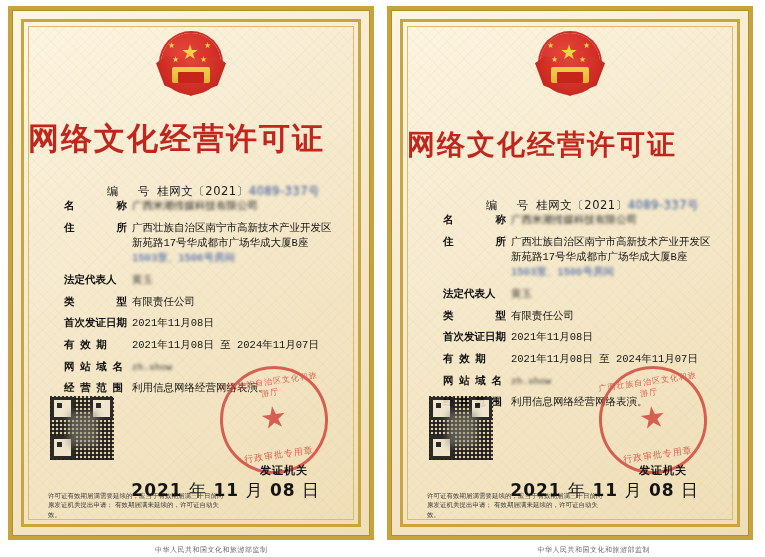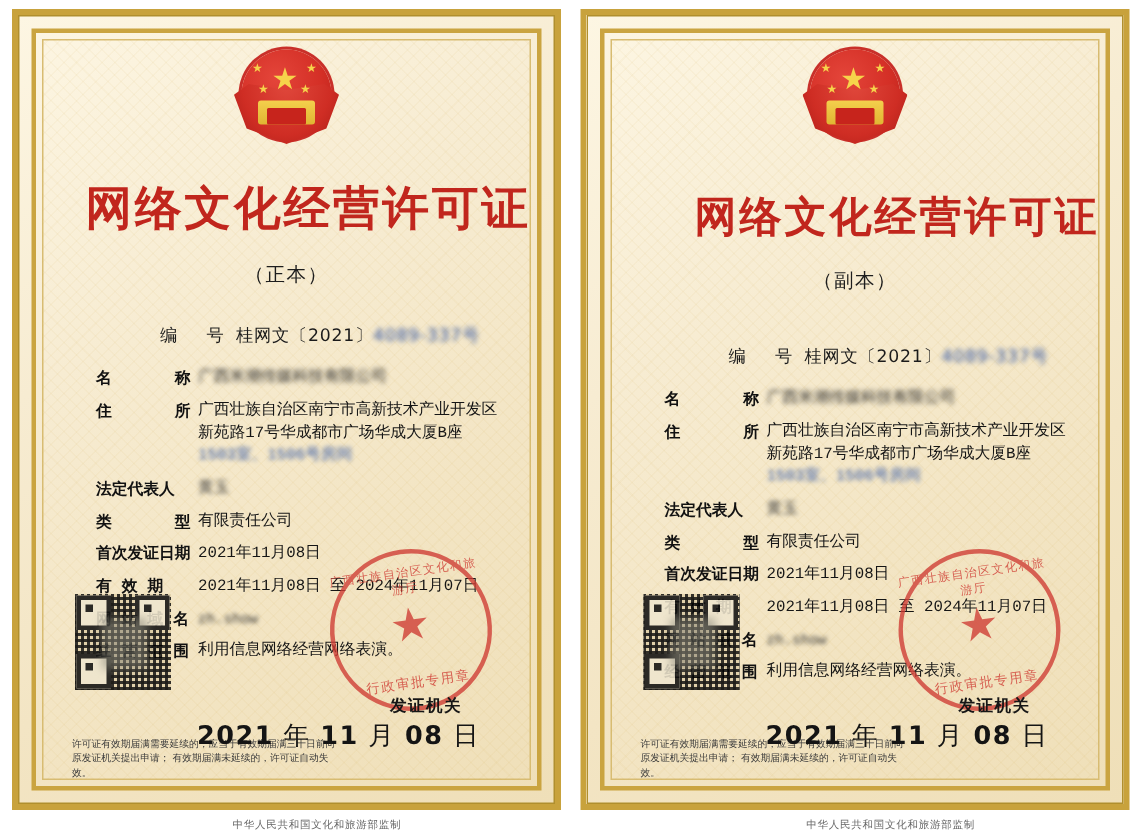--- a/index.html
+++ b/index.html
@@ -108,21 +108,21 @@
     position: absolute;
     left: 6px; top: 5px;
     width: 26px; height: 11px;
     background: #c7241c;
     border-radius: 1px;
   }
 
   
   .cert-title {
     margin-top: 14px;
-    text-align: right;
+    text-align: left;
     font-family: "DejaVu Serif", "Liberation Serif", serif;
     font-weight: bold;
     color: #c1261d;
     letter-spacing: 2px;
   }
   .cert-title.main { font-size: 31px; }
   .cert.secondary .cert-title.main { font-size: 28px; margin-top: 22px; }
   .cert-subtitle {
     margin-top: 14px;
     text-align: center;
@@ -144,42 +144,41 @@
   .serial-label { letter-spacing: 4px; text-align: center; }
   .serial-blur {
     display: inline-block;
     color: #2b4fa0;
     filter: blur(1.6px);
     letter-spacing: .5px;
   }
 
   
   .fields {
-    margin-top: 14px;
     padding-left: 36px;
     padding-right: 16px;
     font-size: 10.5px;
     color: #151515;
   }
   .field {
     display: flex;
     align-items: flex-start;
     margin-bottom: 6.5px;
   }
   .field .k {
     width: 68px;
     flex: 0 0 68px;
     font-weight: bold;
     font-size: 10.5px;
     color: #111;
     letter-spacing: 0px;
     white-space: nowrap;
   }
   .field .k.sp4 { letter-spacing: 7px; }
-  .field .k.sp2 { letter-spacing: 1.5px; }
+  .field .k.sp2 { letter-spacing: 1.5px; font-family: Liberation Serif, serif; }
   .field .v {
     flex: 1;
     line-height: 1.45;
     word-break: break-all;
     font-family: Liberation Mono, monospace;
   }
   .blur-sm {
     display: inline-block;
     filter: blur(1.5px);
     color: #3a3a3a;
@@ -341,21 +340,20 @@
           <div class="star big">★</div>
           <div class="star s1">★</div>
           <div class="star s2">★</div>
           <div class="star s3">★</div>
           <div class="star s4">★</div>
           <div class="gate"></div>
         </div>
       </div>
 
       <div class="cert-title main">网络文化经营许可证</div>
-      <div class="cert-subtitle">（正本）</div>
 
       <div class="serial-row">
         <span class="serial-label">编　号</span>
         <span>桂网文〔2021〕</span><span class="serial-blur">4089-337号</span>
       </div>
 
       <div class="fields">
         <div class="field">
           <div class="k sp4">名　　称</div>
           <div class="v"><span class="blur-name">广西米潮传媒科技有限公司</span></div>
@@ -436,21 +434,20 @@
           <div class="star big">★</div>
           <div class="star s1">★</div>
           <div class="star s2">★</div>
           <div class="star s3">★</div>
           <div class="star s4">★</div>
           <div class="gate"></div>
         </div>
       </div>
 
       <div class="cert-title main">网络文化经营许可证</div>
-      <div class="cert-subtitle">（副本）</div>
 
       <div class="serial-row">
         <span class="serial-label">编　号</span>
         <span>桂网文〔2021〕</span><span class="serial-blur">4089-337号</span>
       </div>
 
       <div class="fields">
         <div class="field">
           <div class="k sp4">名　　称</div>
           <div class="v"><span class="blur-name">广西米潮传媒科技有限公司</span></div>

